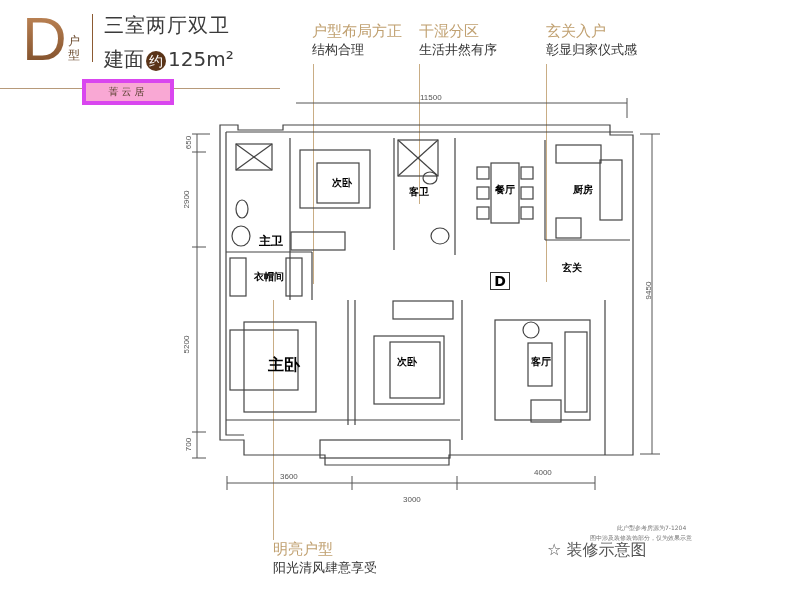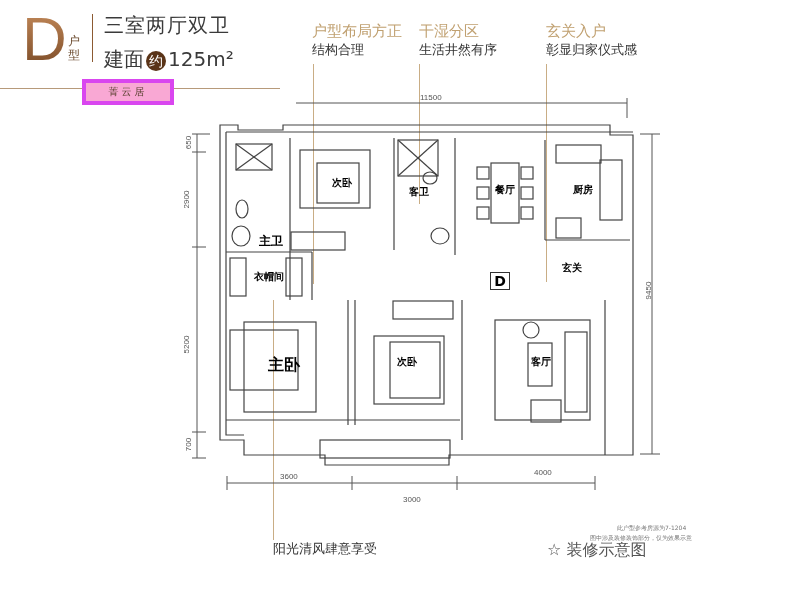--- a/index.html
+++ b/index.html
@@ -46,20 +46,21 @@
 <div class="abs leader" style="left:419px;top:64px;height:140px;"></div>
 
 <div class="abs" style="left:546px;top:22px;">
   <div class="feat-title">玄关入户</div>
   <div class="feat-sub">彰显归家仪式感</div>
 </div>
 <div class="abs leader" style="left:546px;top:64px;height:218px;"></div>
 
 <div class="abs leader" style="left:273px;top:300px;height:240px;"></div>
 <div class="abs" style="left:273px;top:540px;">
+  <div class="feat-title">明亮户型</div>
   <div class="feat-sub">阳光清风肆意享受</div>
 </div>
 
 <svg class="abs" style="left:0;top:0;" width="800" height="600">
   <g stroke="#555" fill="none" stroke-width="1">
 
     <line x1="296" y1="103" x2="627" y2="103"></line>
       <line x1="627" y1="98" x2="627" y2="118"></line>
     <line x1="197" y1="134" x2="197" y2="458"></line>
     <line x1="192" y1="134" x2="210" y2="134"></line>

